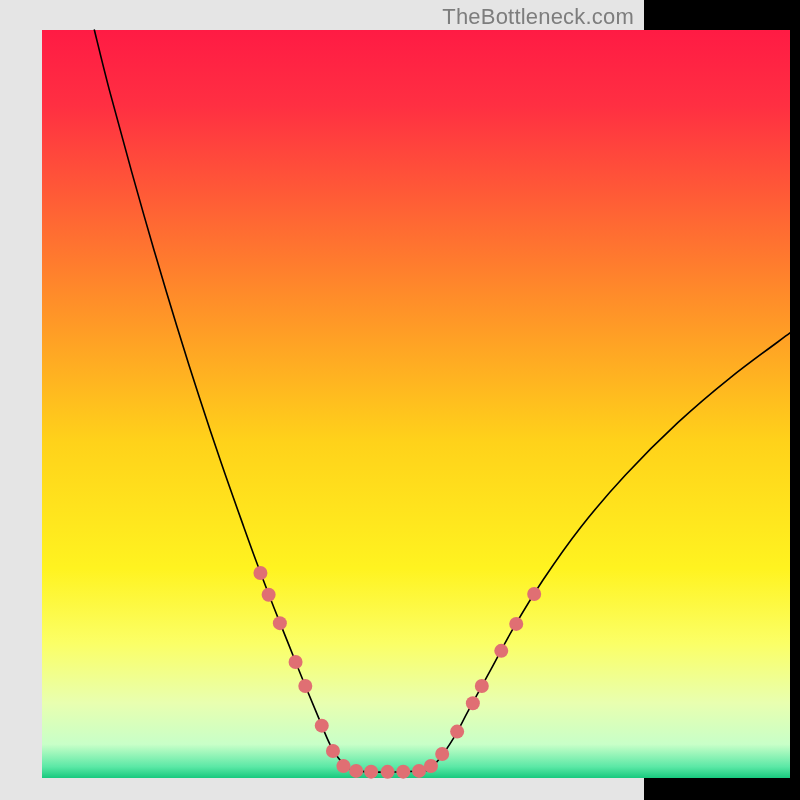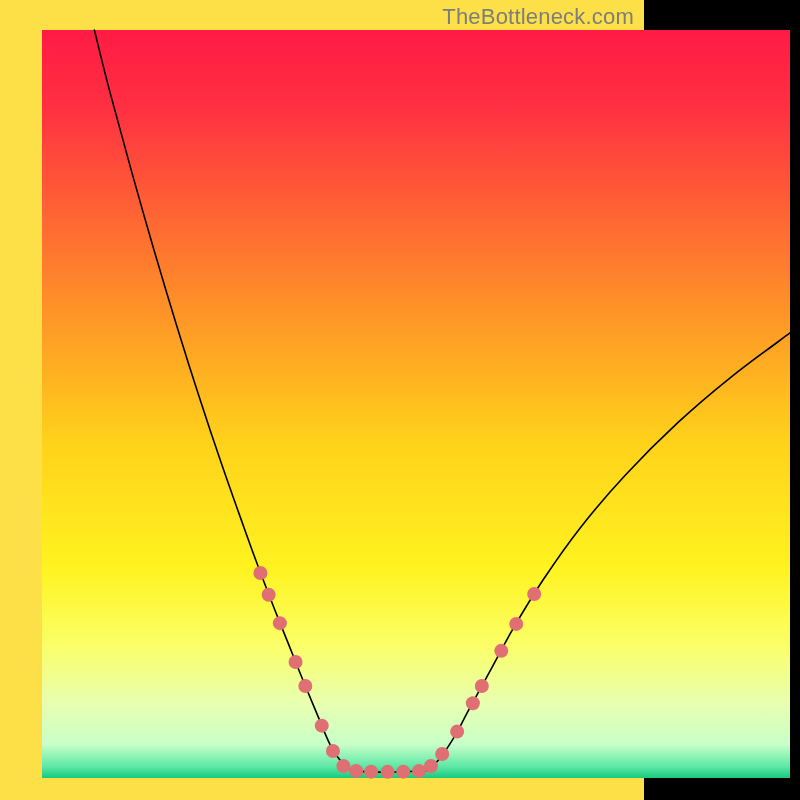--- a/index.html
+++ b/index.html
@@ -10,21 +10,21 @@
     background: #000;
     overflow: hidden;
     font-family: Arial, Helvetica, sans-serif;
   }
   .frame {
     position: absolute;
     left: 0;
     top: 0;
     width: 644px;
     height: 800px;
-    background: #fde047;
+    background: #e5e5e5;
   }
   .watermark {
     position: absolute;
     top: 4px;
     right: 10px;
     color: #7d7d7d;
     font-size: 22px;
     font-weight: 500;
     letter-spacing: 0.2px;
     user-select: none;

